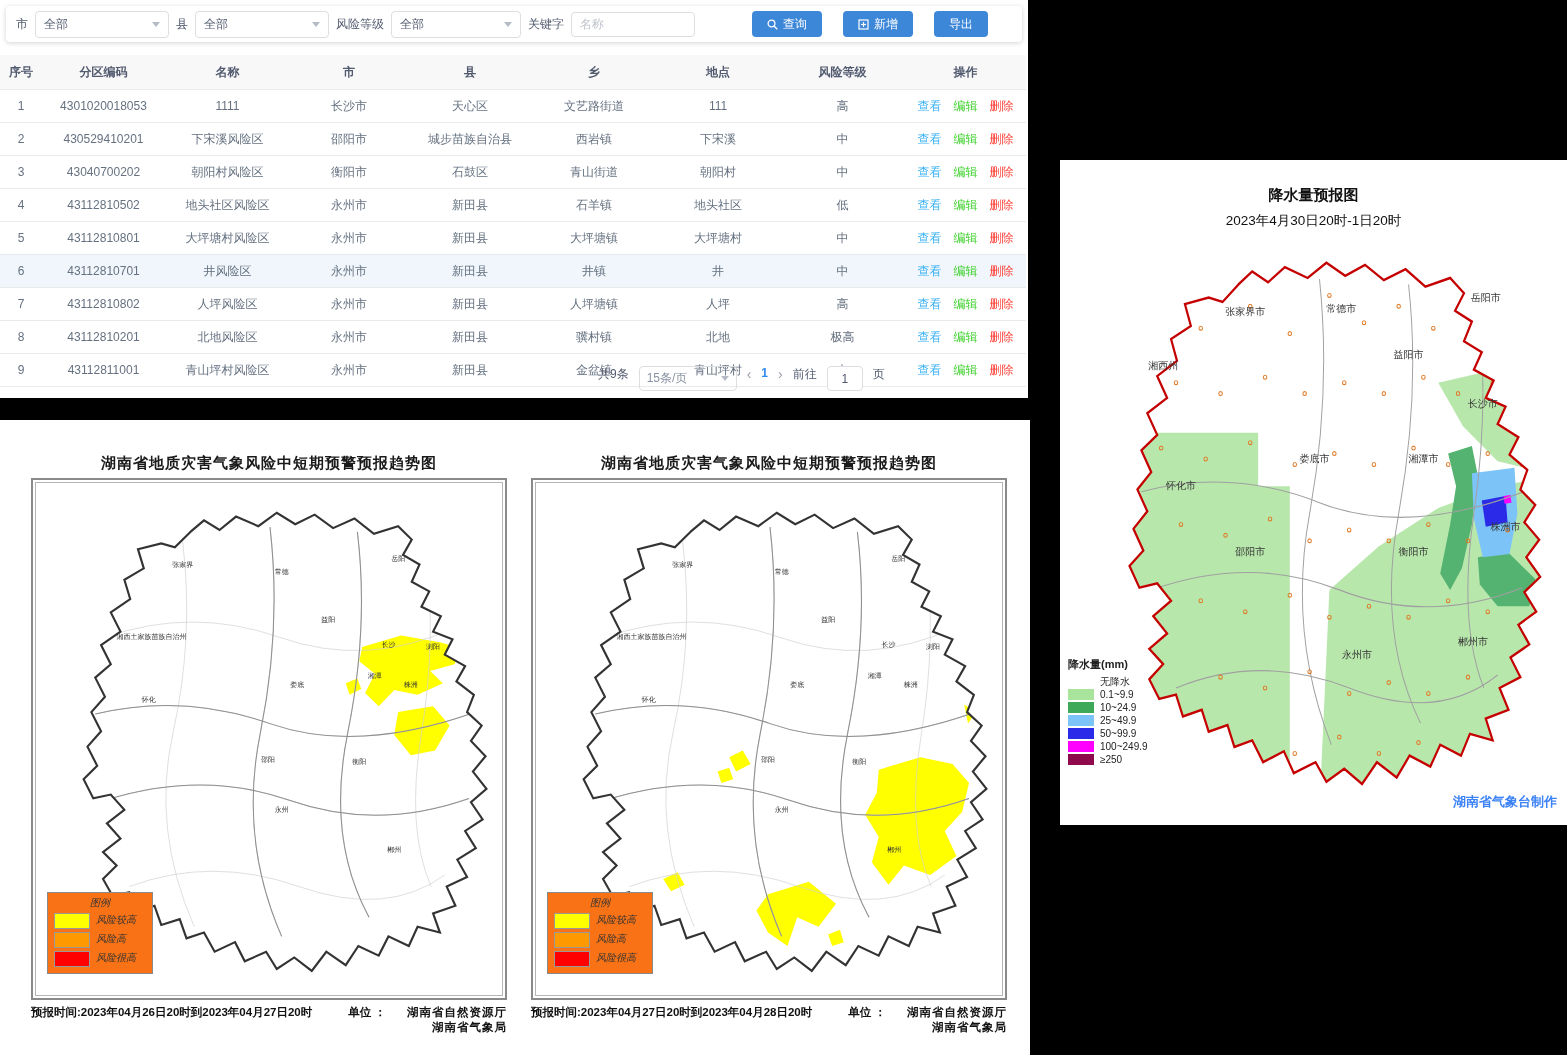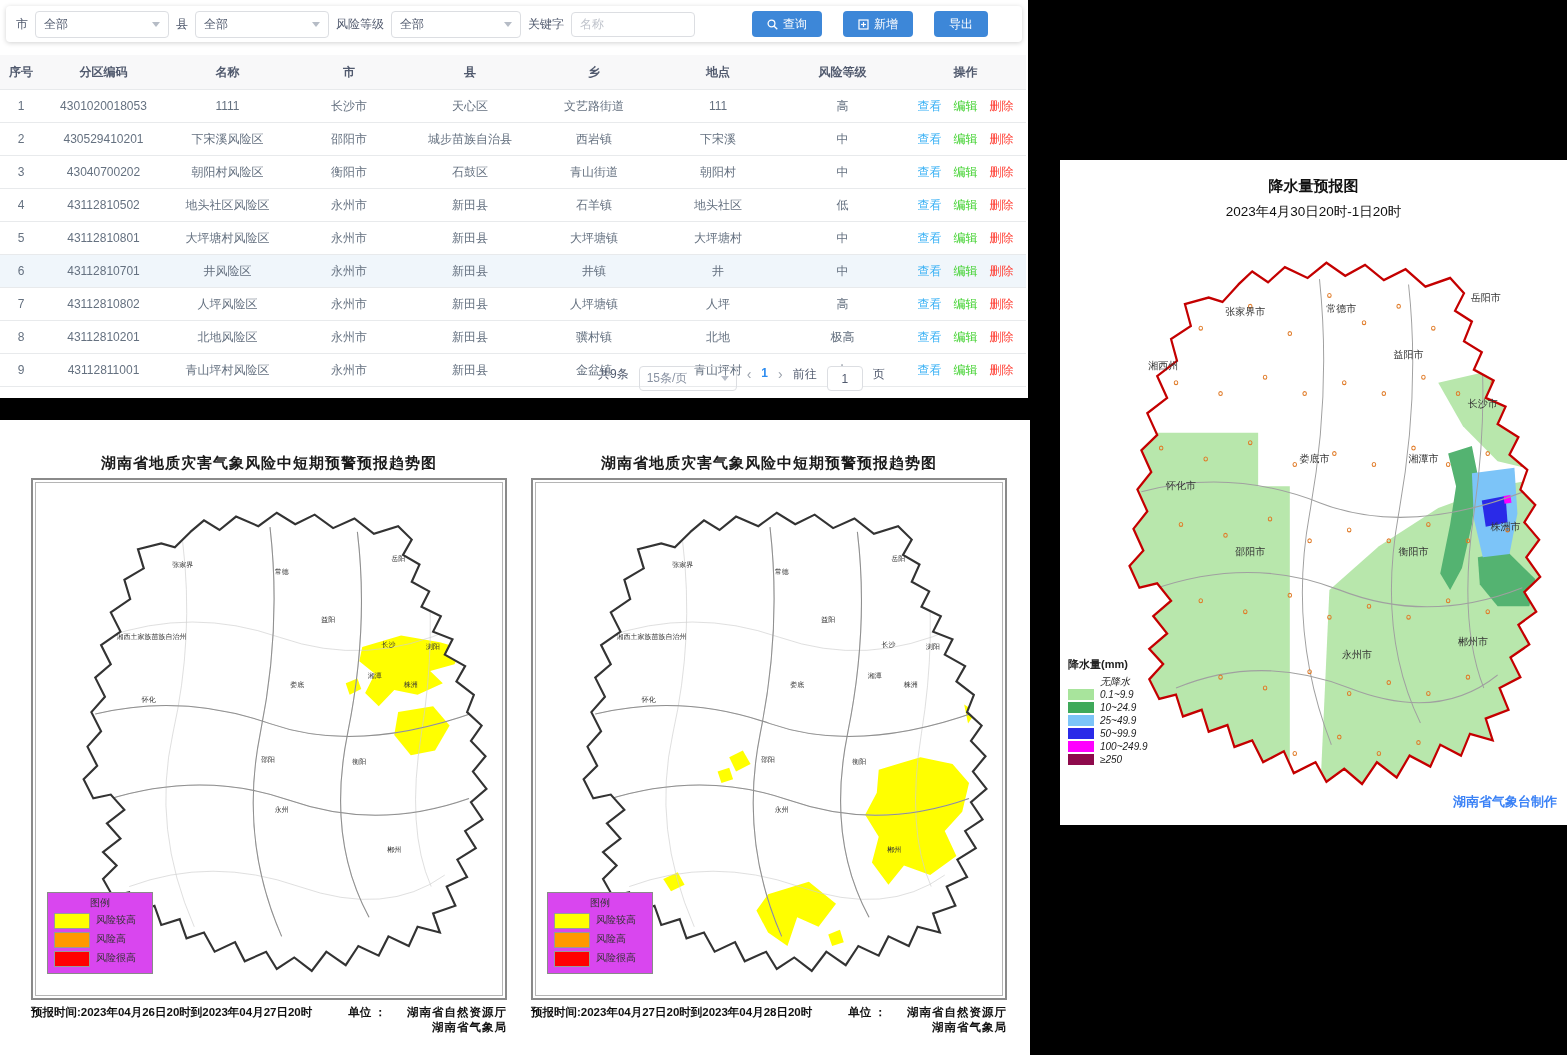--- a/index.html
+++ b/index.html
@@ -41,38 +41,38 @@
   
   .maps-panel{left:0;top:420px;width:1030px;height:635px;}
   .trend-figure{position:absolute;top:34px;width:476px;}
   #fig1{left:31px;} #fig2{left:531px;}
   .map-title{font-size:15px;font-weight:bold;color:#1a1a1a;text-align:center;letter-spacing:1px;margin-bottom:5px;}
   .map-box{position:relative;height:518px;border:2px solid #8a8a8a;background:#fff;}
   .map-inner{position:absolute;inset:2px;border:1px solid #b5b5b5;pointer-events:none;}
   .map-svg{position:absolute;left:4px;top:4px;width:466px;height:508px;}
   .map-labels{position:absolute;left:4px;top:4px;width:466px;height:508px;font-size:7px;color:#333;pointer-events:none;}
   .mlabel{position:absolute;transform:translate(-50%,-50%);white-space:nowrap;}
-  .trend-legend{position:absolute;left:14px;bottom:24px;width:92px;border:1px solid #8a8a8a;background:#d946ef;
-    padding:3px 6px 6px;font-size:10px;color:#333;z-index:2;}
+  .trend-legend{position:absolute;left:14px;bottom:24px;width:92px;border:1px solid #8a8a8a;background:#f97316;
+    padding:3px 6px 6px;font-size:10px;color:#333;z-index:2;font-style:italic;}
   .tl-title{text-align:center;margin-bottom:2px;}
   .lg-row{display:flex;gap:6px;margin-top:3px;}
   .lg-sw{width:34px;height:14px;border:1px solid #999;flex:none;}
   .map-footer{display:flex;justify-content:space-between;margin-top:5px;font-size:11.5px;font-weight:bold;color:#111;}
   .unit-block{display:flex;gap:21px;}
   .unit-orgs{display:flex;flex-direction:column;line-height:1.3;text-align:right;letter-spacing:1px;}
   
   .precip-panel{left:1060px;top:160px;width:507px;height:665px;}
-  .precip-title{text-align:center;font-size:15px;font-weight:bold;margin-top:17px;color:#111;}
+  .precip-title{text-align:center;font-size:15px;font-weight:bold;margin-top:26px;color:#111;}
   .precip-subtitle{text-align:center;font-size:13.5px;margin-top:7px;color:#111;}
   .precip-wrap{position:absolute;left:22px;top:70px;width:475px;height:578px;}
   .precip-svg{width:100%;height:100%;}
   .precip-labels{position:absolute;inset:0;font-size:10px;color:#333;pointer-events:none;}
   .precip-legend{position:absolute;left:8px;top:497px;font-size:10px;color:#222;z-index:2;}
   .pl-title{font-weight:bold;font-size:11px;margin-bottom:3px;}
-  .pl-row{display:flex;align-items:center;gap:6px;height:13px;font-style:italic;}
+  .pl-row{display:flex;align-items:center;gap:6px;height:13px;}
   .pl-sw{width:26px;height:11px;flex:none;}
   .pl-row:first-of-type .pl-sw{border:none;}
   .precip-credit{position:absolute;right:10px;bottom:14px;font-size:13px;font-weight:bold;color:#3b82f6;}
 </style>
 </head>
 <body>
 
 <svg width="0" height="0" style="position:absolute" aria-hidden="true">
   <defs>
     <path id="hunan" d="M158,50 L172,38 L188,48 L205,34 L228,44 L247,30 L266,42 L286,32 L305,46 L327,36 L347,52 L372,44 L386,58 L377,74 L394,84 L386,102 L404,112 L396,128 L416,138 L408,154 L428,162 L420,178 L441,190 L432,206 L450,220 L443,238 L458,252 L447,268 L462,284 L449,300 L463,318 L447,332 L459,350 L441,362 L452,380 L433,392 L443,410 L422,420 L431,440 L408,448 L415,468 L392,462 L383,482 L362,472 L352,492 L331,482 L318,502 L298,488 L283,508 L265,494 L247,506 L236,488 L214,498 L204,478 L183,488 L172,468 L154,474 L147,454 L128,460 L121,440 L102,446 L95,426 L78,430 L68,412 L82,398 L68,384 L86,370 L72,354 L90,340 L76,324 L58,328 L48,308 L62,294 L52,274 L66,258 L56,238 L70,222 L60,202 L76,188 L66,168 L86,154 L76,134 L96,120 L90,100 L110,88 L104,68 L128,62 L142,66 Z"></path>

